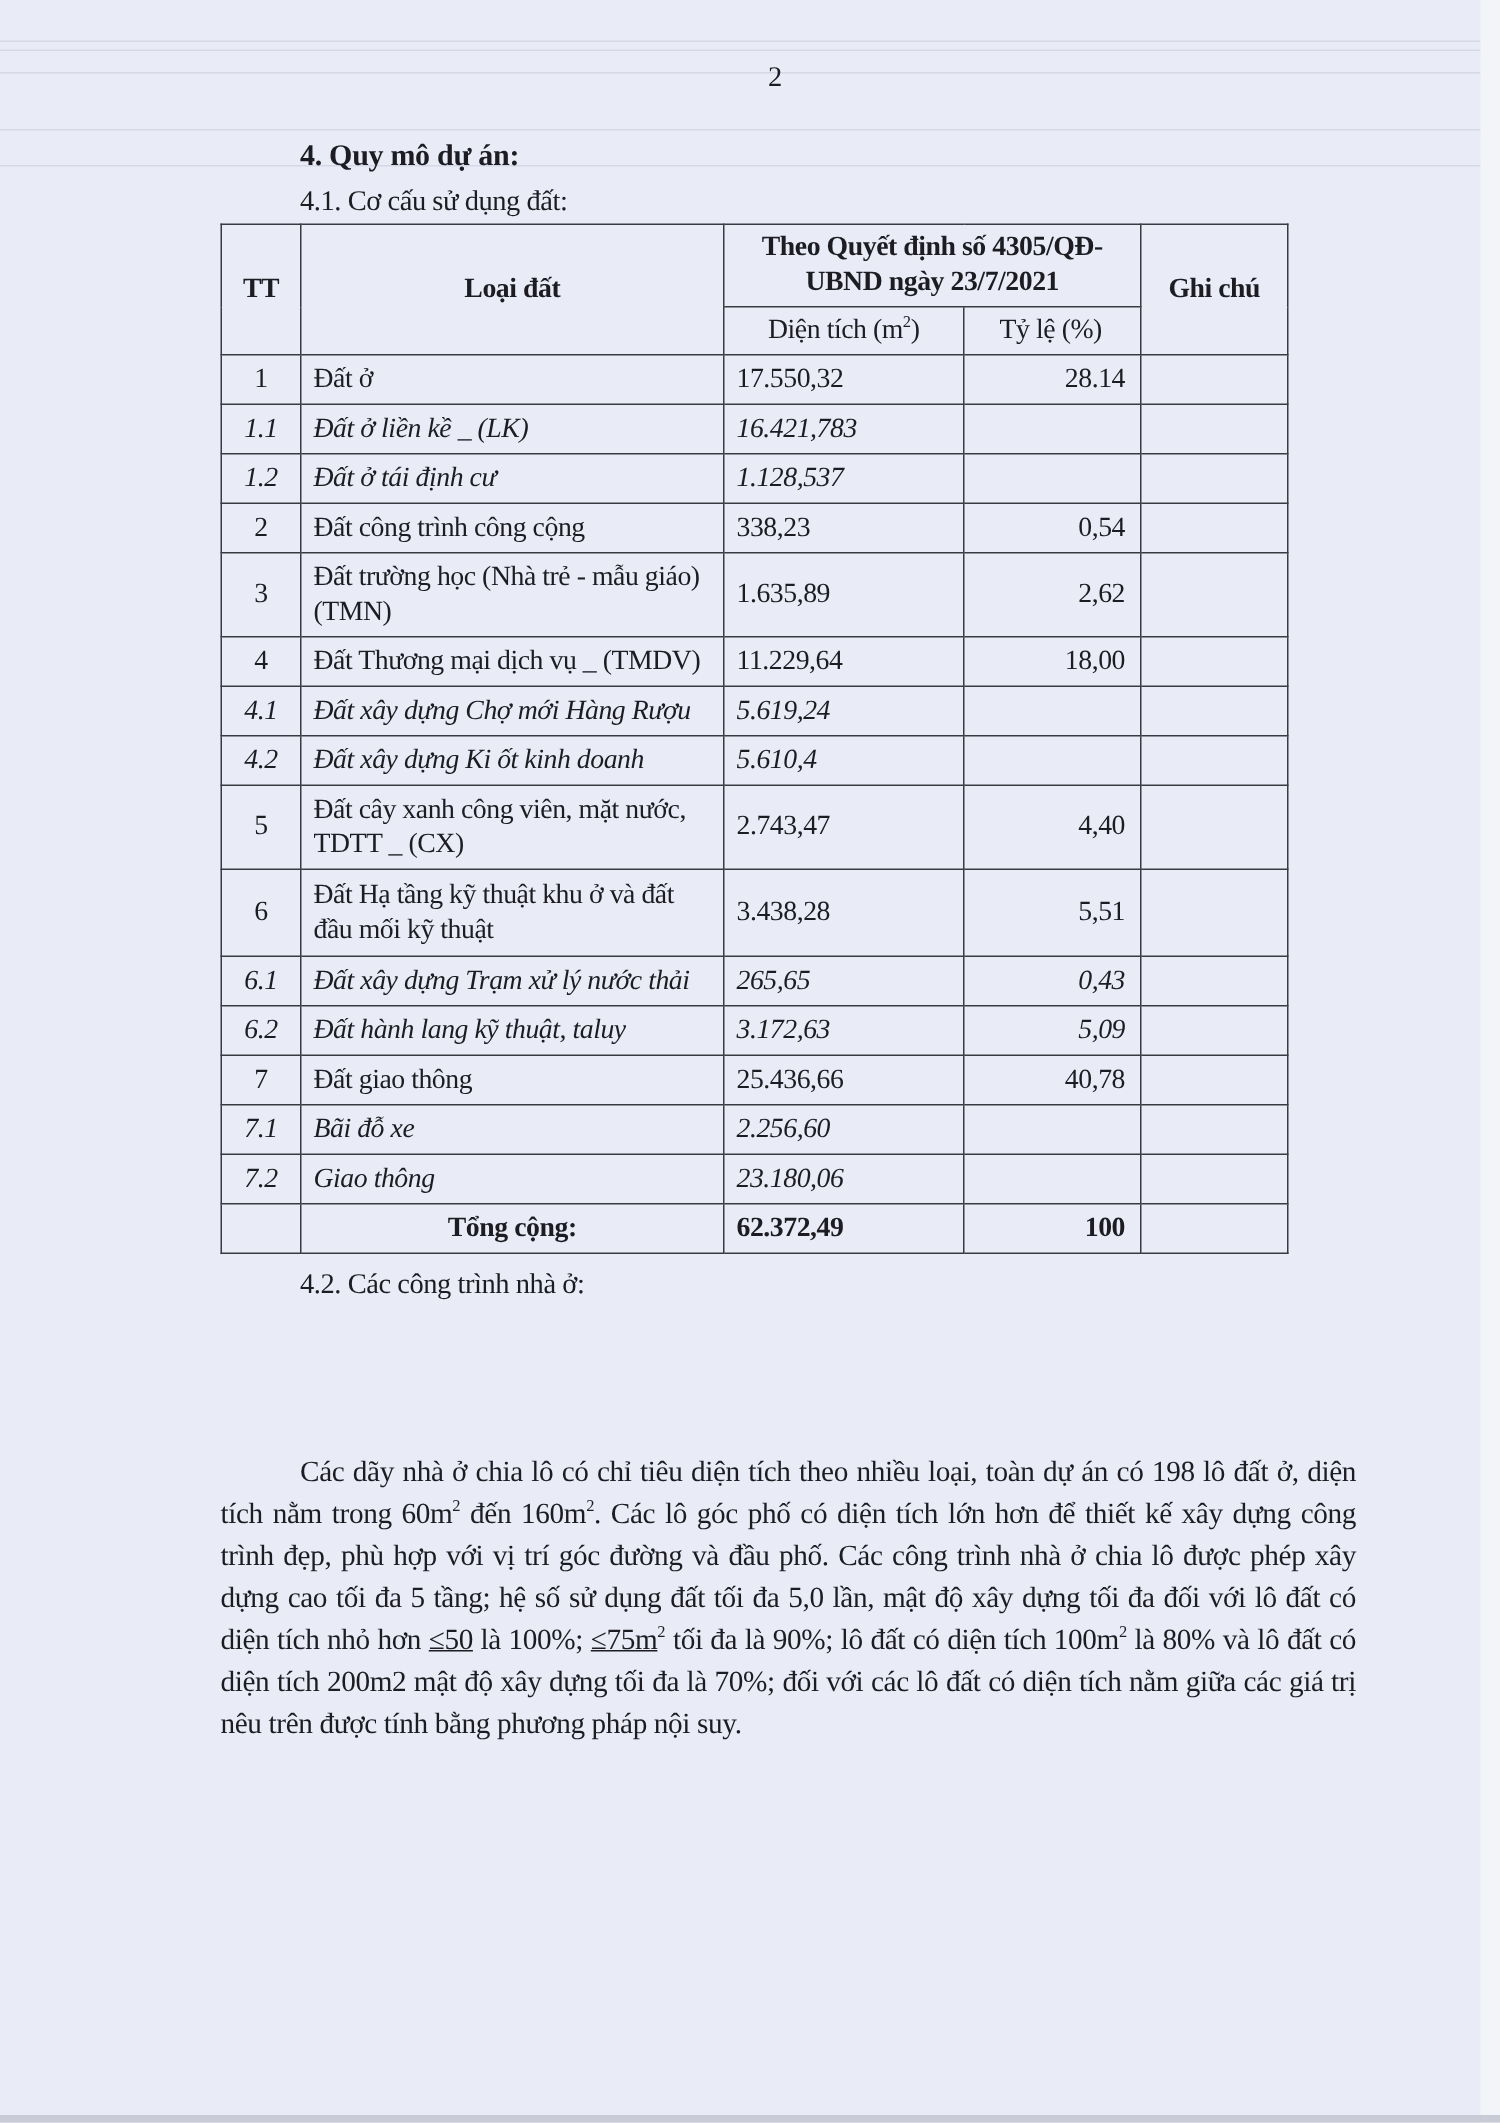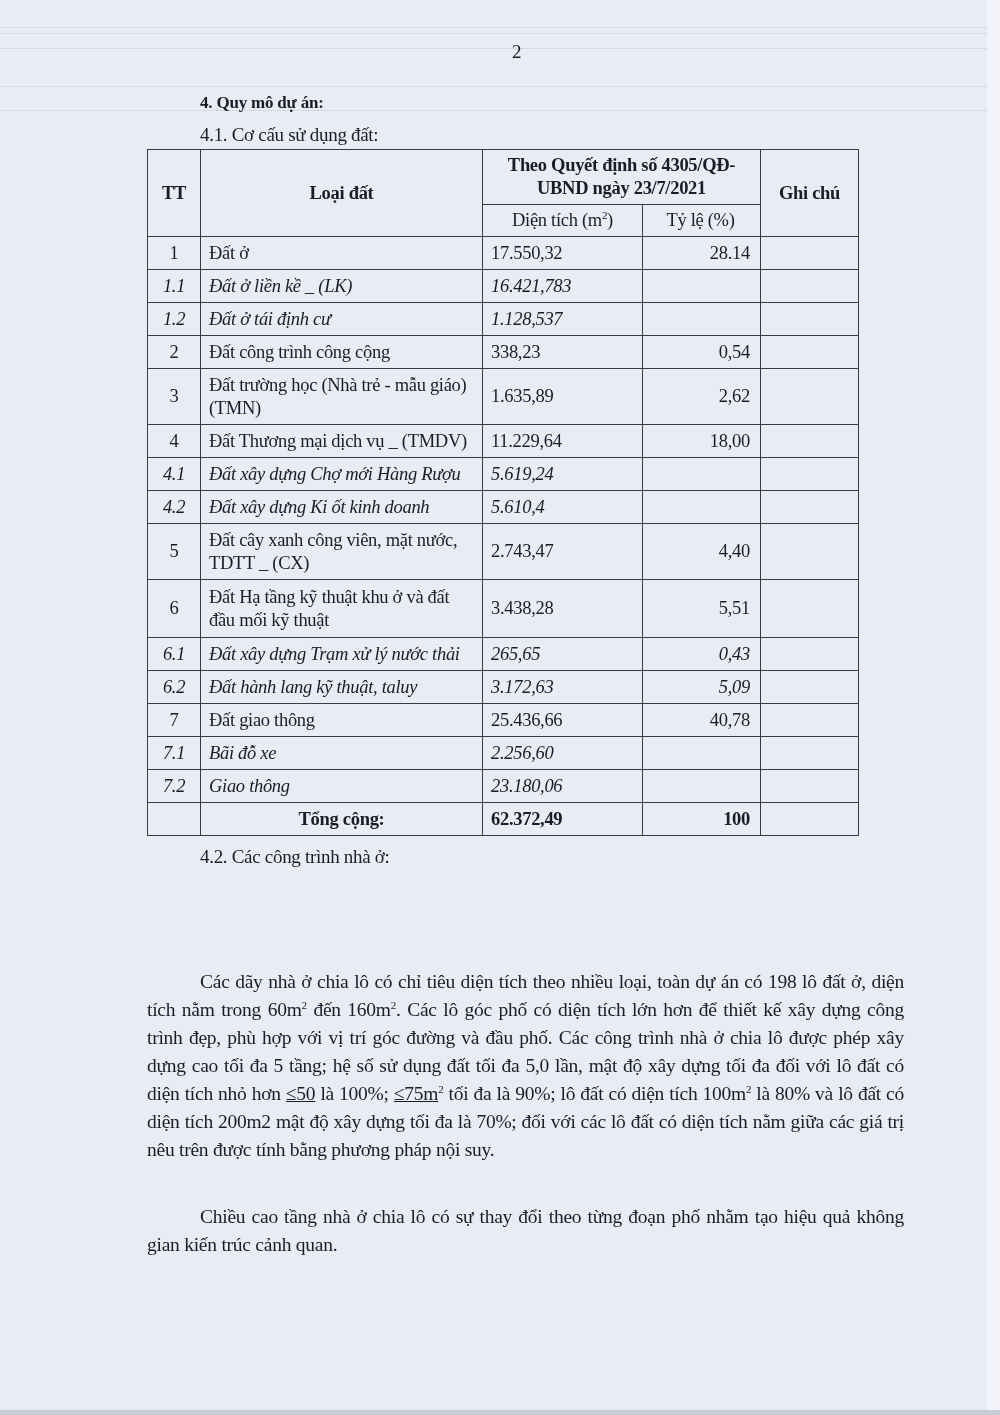--- a/index.html
+++ b/index.html
@@ -45,21 +45,21 @@
     .page-number {
       position: absolute;
       top: 41px;
       left: 512px;
       font-size: 19px;
     }
     .h-section {
       position: absolute;
       left: 200px;
       top: 93px;
-      font-size: 17px;
+      font-size: 20px;
       font-weight: bold;
       letter-spacing: -0.2px;
     }
     .h-sub {
       position: absolute;
       left: 200px;
       font-size: 19px;
       letter-spacing: -0.3px;
     }
     table.land {
@@ -253,17 +253,14 @@
       </tbody>
   </table>
 
   <div class="h-sub" style="top:846px">4.2. Các công trình nhà ở:</div>
 
 
   <div class="body-text" style="top:968px">
     <p><span>Các dãy nhà ở chia lô có chỉ tiêu diện tích theo nhiều loại, toàn dự án có 198 lô đất ở, diện tích nằm trong 60m</span><sup>2</sup><span> đến 160m</span><sup>2</sup><span>. Các lô góc phố có diện tích lớn hơn để thiết kế xây dựng công trình đẹp, phù hợp với vị trí góc đường và đầu phố. Các công trình nhà ở chia lô được phép xây dựng cao tối đa 5 tầng; hệ số sử dụng đất tối đa 5,0 lần, mật độ xây dựng tối đa đối với lô đất có diện tích nhỏ hơn </span><span style="text-decoration:underline">≤50</span><span> là 100%; </span><span style="text-decoration:underline">≤75m</span><sup>2</sup><span> tối đa là 90%; lô đất có diện tích 100m</span><sup>2</sup><span> là 80% và lô đất có diện tích 200m2 mật độ xây dựng tối đa là 70%; đối với các lô đất có diện tích nằm giữa các giá trị nêu trên được tính bằng phương pháp nội suy.</span></p>
   </div>
 
-  <div class="body-text" style="top:1203px">
-    <p>Chiều cao tầng nhà ở chia lô có sự thay đổi theo từng đoạn phố nhằm tạo hiệu quả không gian kiến trúc cảnh quan.</p>
-  </div>
 
 </div>
 
 </body></html>

